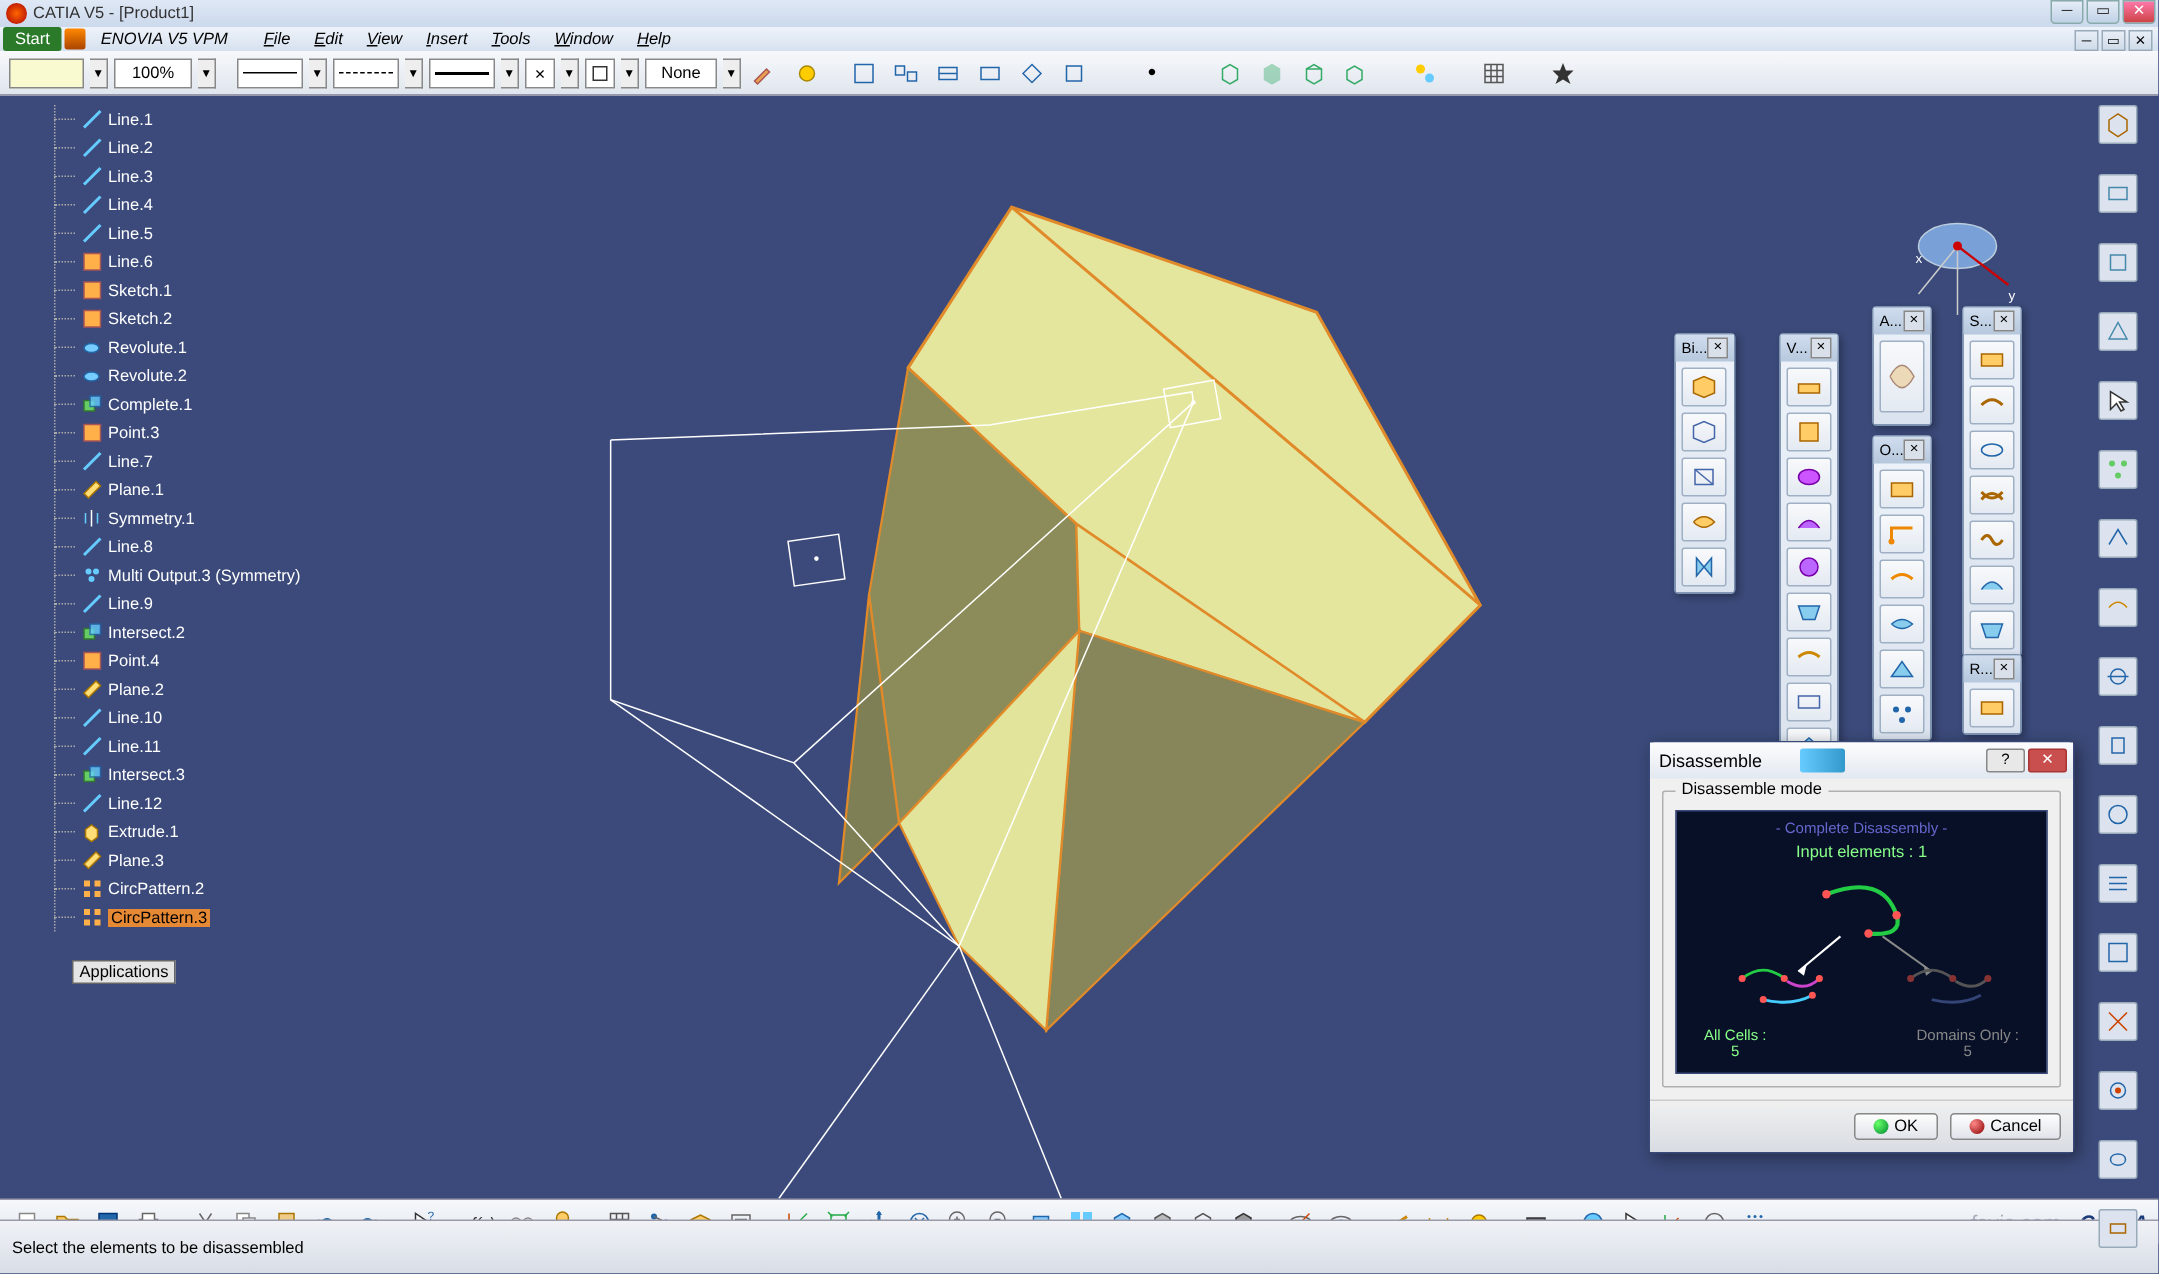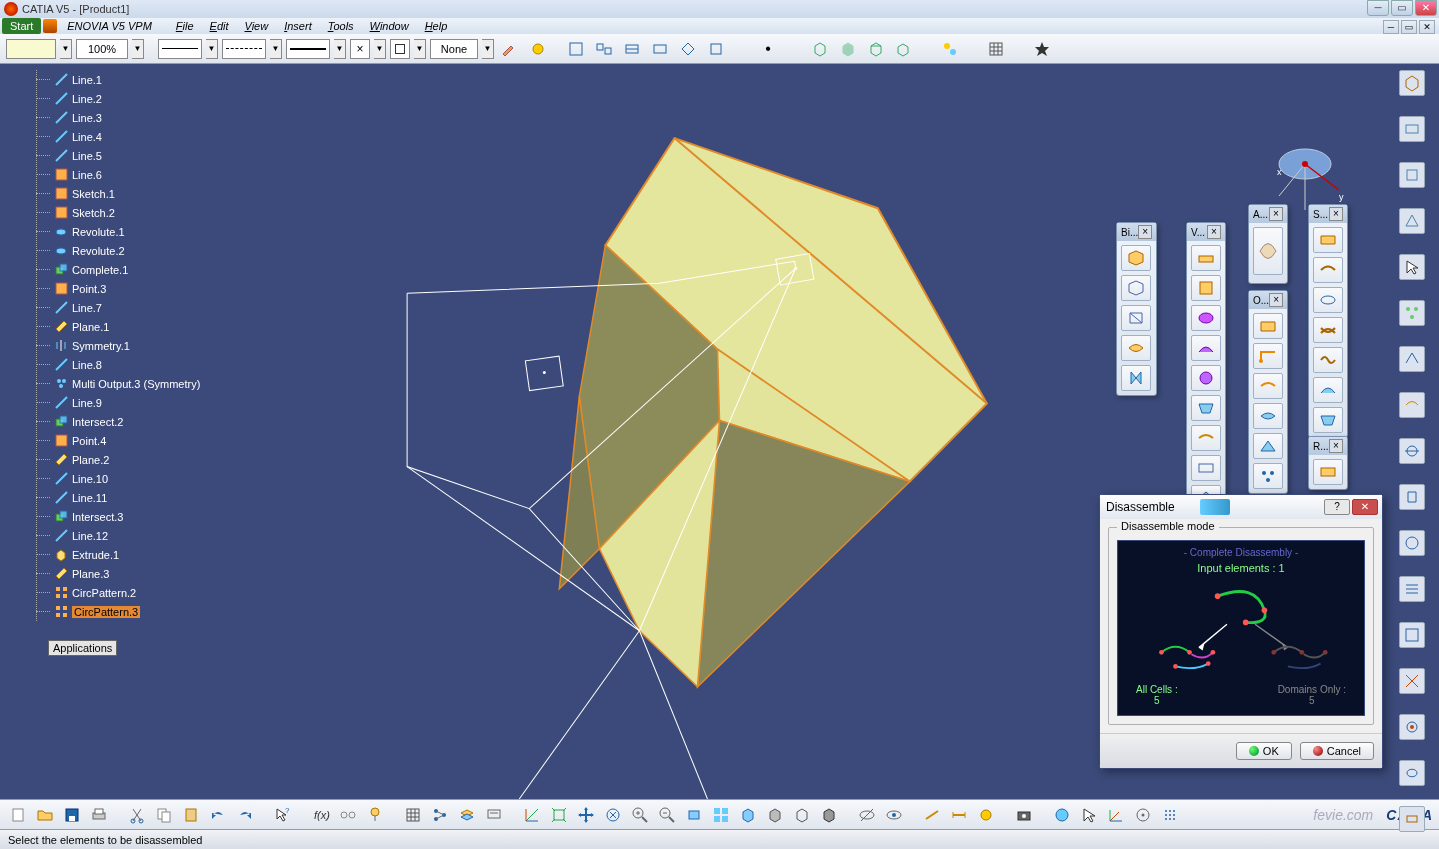--- a/index.html
+++ b/index.html
@@ -83,21 +83,21 @@
 .dlg-btns { display: flex; justify-content: flex-end; gap: 8px; padding: 8px; background: linear-gradient(#f0f0f0,#d8dce2); border-top: 1px solid #ccc; }
 .dlg-btn { padding: 2px 12px; font-size: 11px; background: linear-gradient(#fdfdfd,#e0e4ea); border: 1px solid #888; border-radius: 3px; cursor: pointer; display: flex; align-items: center; gap: 4px; }
 .dot-g { width: 10px; height: 10px; border-radius: 50%; background: radial-gradient(circle at 30% 30%,#6f6,#083); }
 .dot-r { width: 10px; height: 10px; border-radius: 50%; background: radial-gradient(circle at 30% 30%,#f88,#800); }
 
 
 .bottomtb { position: absolute; left: 0; right: 0; bottom: 20px; height: 30px; background: linear-gradient(#f6f8fb,#e0e6ee); border-top: 1px solid #99a; display: flex; align-items: center; padding: 2px 6px; gap: 3px; }
 .bottomtb .bsep { width: 8px; }
 
 
-.statusbar { position: absolute; left: 0; right: 0; bottom: 0; height: 20px; background: linear-gradient(#f0f2f6,#d8dde6); border-top: 1px solid #99a; font-size: 11px; padding: 2px 8px; display: flex; align-items: center; text-align: right; }
+.statusbar { position: absolute; left: 0; right: 0; bottom: 0; height: 36px; background: linear-gradient(#f0f2f6,#d8dde6); border-top: 1px solid #99a; font-size: 11px; padding: 2px 8px; display: flex; align-items: center; text-align: right; }
 
 
 .compass { position: absolute; right: 90px; top: 140px; width: 80px; height: 80px; z-index: 4; }
 </style>
 </head>
 <body>
 
 <div class="titlebar">
   <div class="titlebar-icon"></div>
   <span>CATIA V5 - [Product1]</span>

